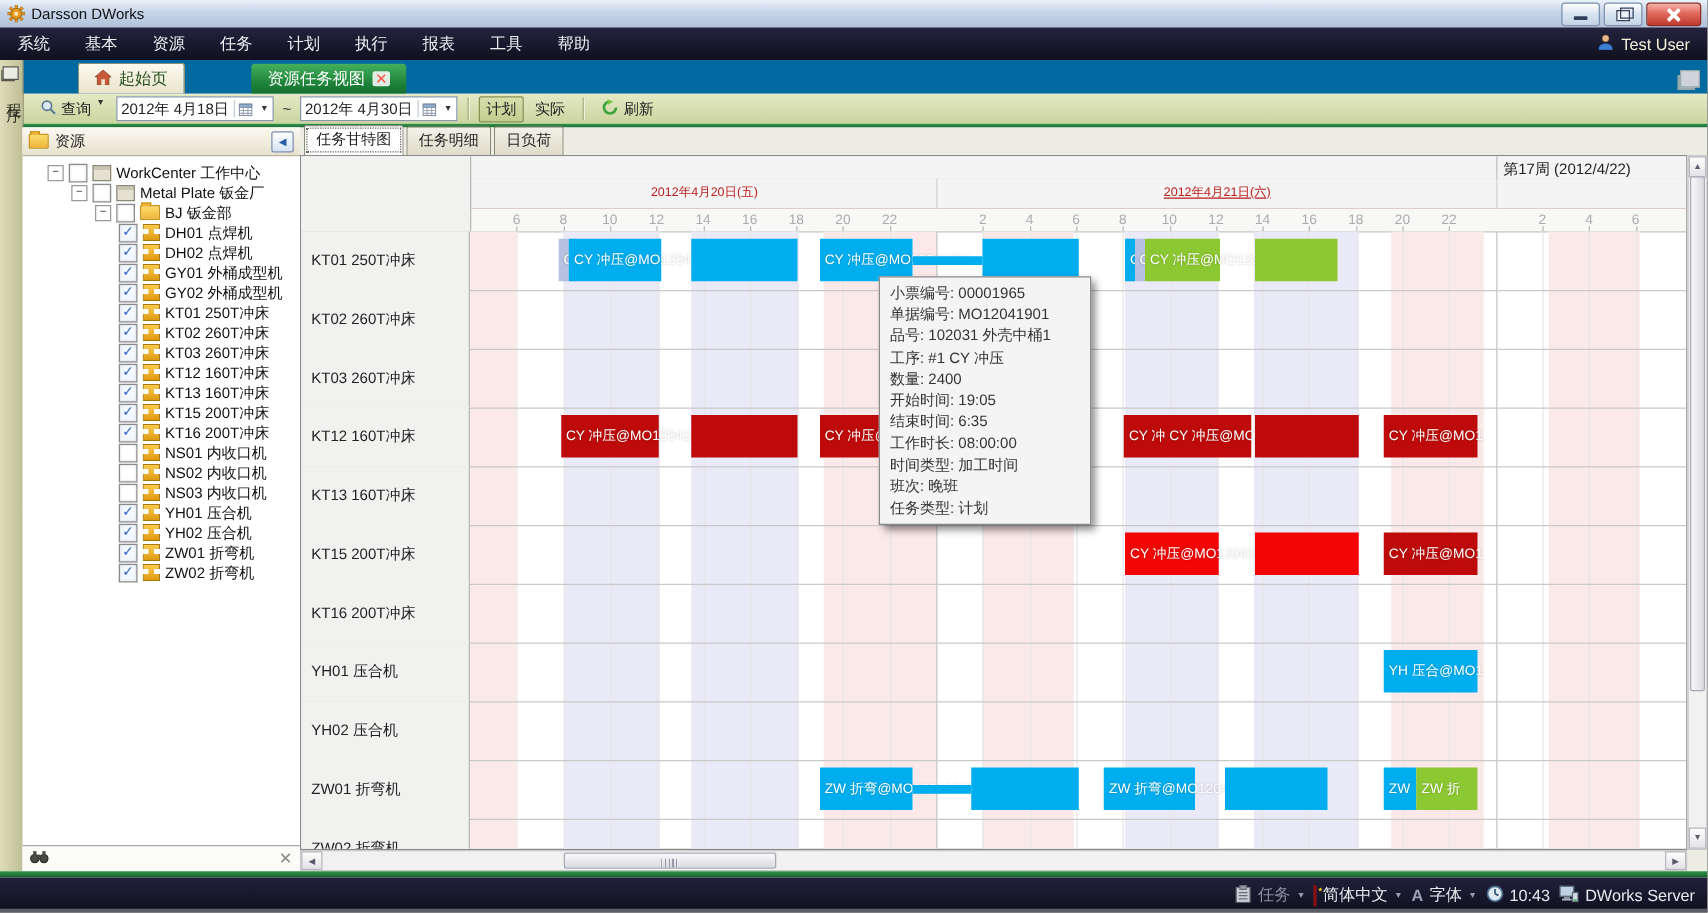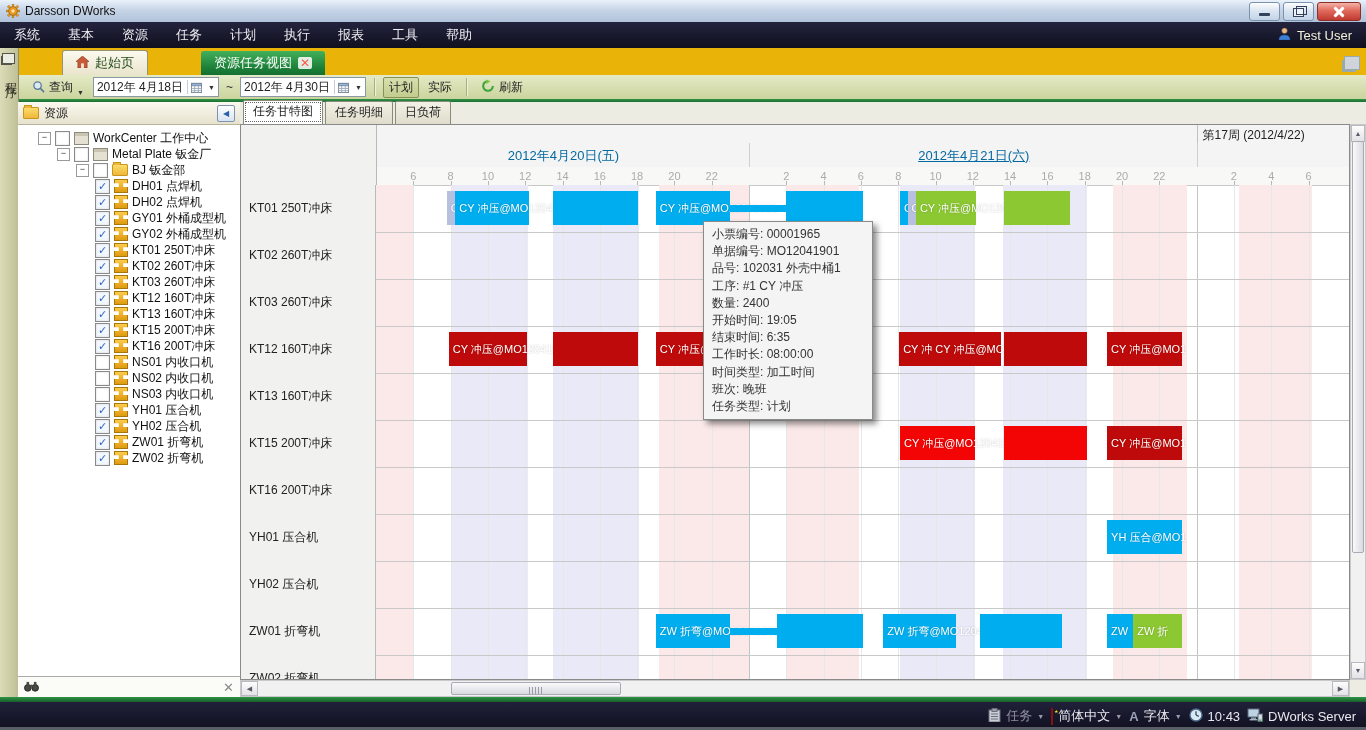--- a/index.html
+++ b/index.html
@@ -22,35 +22,35 @@
   .glyph-close::before{transform:translate(-50%,-50%) rotate(45deg);}
   .glyph-close::after{transform:translate(-50%,-50%) rotate(-45deg);}
 
   
   .menubar{position:absolute;left:0;top:22px;width:100%;height:26px;
     background:linear-gradient(#23233E,#10101F);display:flex;align-items:center;color:#EDEDF2;font-size:13px;}
   .menu-item{padding:0 14px;line-height:26px;cursor:pointer;}
   .menu-user{position:absolute;right:14px;display:flex;align-items:center;gap:6px;color:#F2EFD9;cursor:pointer;}
 
   
-  .tabrow{position:absolute;left:18px;top:48px;right:0;height:27px;background:#eab308;}
+  .tabrow{position:absolute;left:18px;top:48px;right:0;height:27px;background:#0369a1;}
   .tab{position:absolute;bottom:0;height:24px;display:flex;align-items:center;gap:6px;
        padding:0 13px;font-size:13px;border-radius:3px 3px 0 0;cursor:pointer;}
   .tab.home{left:44px;background:linear-gradient(#FCFAF0,#E9E4CC);color:#274F1E;border:1px solid #97936F;border-bottom:none;}
   .tab.active{left:183px;background:linear-gradient(#43B05C,#1C8038 70%,#147031);color:#fff;}
   .tab-close{color:#FF5448;font-weight:bold;font-size:12px;line-height:1;background:rgba(255,255,255,.85);
              border-radius:2px;padding:0 2px;cursor:pointer;}
   .tabrow-right-icon{position:absolute;right:6px;top:8px;width:14px;height:12px;border:1px solid #9aa;background:#cfd3da;box-shadow:-3px 3px 0 -1px #9aa;}
 
   
   .toolbar{position:absolute;left:18px;top:75px;right:0;height:24px;
     background:linear-gradient(#E4EAC6,#CBD49E);display:flex;align-items:center;font-size:12px;color:#222;
     padding-left:8px;gap:3px;}
   .greenrule{position:absolute;left:0px;top:99px;right:0;height:3px;background:linear-gradient(#2F9447,#1B6E30);}
-  .tbtn{display:flex;align-items:flex-end;gap:4px;padding:1px 5px;cursor:pointer;border:1px solid transparent;}
+  .tbtn{display:flex;align-items:flex-start;gap:4px;padding:1px 5px;cursor:pointer;border:1px solid transparent;}
   .tbtn.latched{background:linear-gradient(#D8DFAE,#C2CC8E);border:1px solid #879055;border-radius:2px;}
   .tsep{width:1px;height:18px;background:#A7AF7E;box-shadow:1px 0 0 #EEF2DA;margin:0 5px;}
   .datefield{display:flex;align-items:center;height:18px;background:#fff;border:1px solid #8A98A6;padding:0 3px;gap:4px;cursor:text;}
   .cal-btn{width:16px;height:14px;display:flex;align-items:center;justify-content:center;border-left:1px solid #c5ccd4;cursor:pointer;}
   .dd{font-size:7px;color:#333;cursor:pointer;}
   .tilde{padding:0 4px;color:#333;}
 
   
   .leftstrip{position:absolute;left:0;top:48px;width:18px;bottom:33px;
     background:linear-gradient(90deg,#DCDCB8,#BFBF97);border-right:1px solid #8F8F6E;cursor:pointer;}
@@ -80,21 +80,21 @@
 
   
   .gantt{position:absolute;left:240px;top:102px;right:0;bottom:33px;background:#EDECE2;}
   .gantt-tabs{position:absolute;left:0;top:0;right:0;height:22px;display:flex;align-items:flex-end;padding-left:3px;gap:2px;}
   .gtab{font-size:12px;padding:2px 9px 3px;border:1px solid #8A8A7A;border-bottom:none;background:linear-gradient(#F3F1E6,#DFDCCB);
         color:#222;cursor:pointer;border-radius:2px 2px 0 0;}
   .gtab.active{background:#fff;outline:1px dotted #666;outline-offset:-3px;padding-bottom:4px;}
   .gantt-table{position:absolute;left:0;top:22px;right:16px;bottom:17px;background:#fff;border:1px solid #8a8a8a;overflow:hidden;}
   .g-head{position:absolute;left:0;right:0;background:#F4F4F4;}
   .g-weekrow{top:0;height:18px;border-bottom:1px solid #D4D4D4;font-size:12px;color:#222;}
-  .g-dayrow{top:18px;height:24px;border-bottom:1px solid #7f1d1d;font-size:13px;color:#0369a1;}
+  .g-dayrow{top:18px;height:24px;border-bottom:1px solid #7f1d1d;font-size:10px;color:#b91c1c;}
   .g-tickrow{top:42px;height:18px;border-bottom:1px solid #C8C8C8;background:#F8F8F7;}
   .g-rows{position:absolute;left:0;top:60px;right:0;bottom:0;overflow:hidden;}
   .g-corner{position:absolute;left:0;top:0;width:135px;height:60px;background:#F1F1F0;border-right:1px solid #B9B9B9;z-index:5;}
   .week-cell{position:absolute;top:0;height:18px;border-left:1px solid #C0C0C0;padding:2px 0 0 5px;white-space:nowrap;}
   .day-cell{position:absolute;top:0;height:24px;border-left:1px solid #D0D0D0;text-align:center;padding-top:4px;white-space:nowrap;}
   .tick-label{position:absolute;top:3px;transform:translateX(-50%);font-size:11px;color:#ABABAB;}
   .tick-mark{position:absolute;bottom:0;width:1px;height:4px;background:#B8B8B8;}
   .stripe{position:absolute;top:0;bottom:0;}
   .gridv{position:absolute;top:0;bottom:0;width:1px;background:#E7E7E7;}
   .gridv.day{background:#C4C4C4;}

